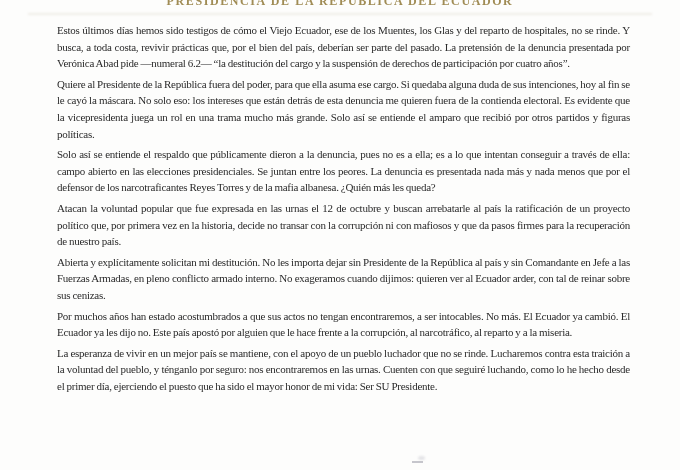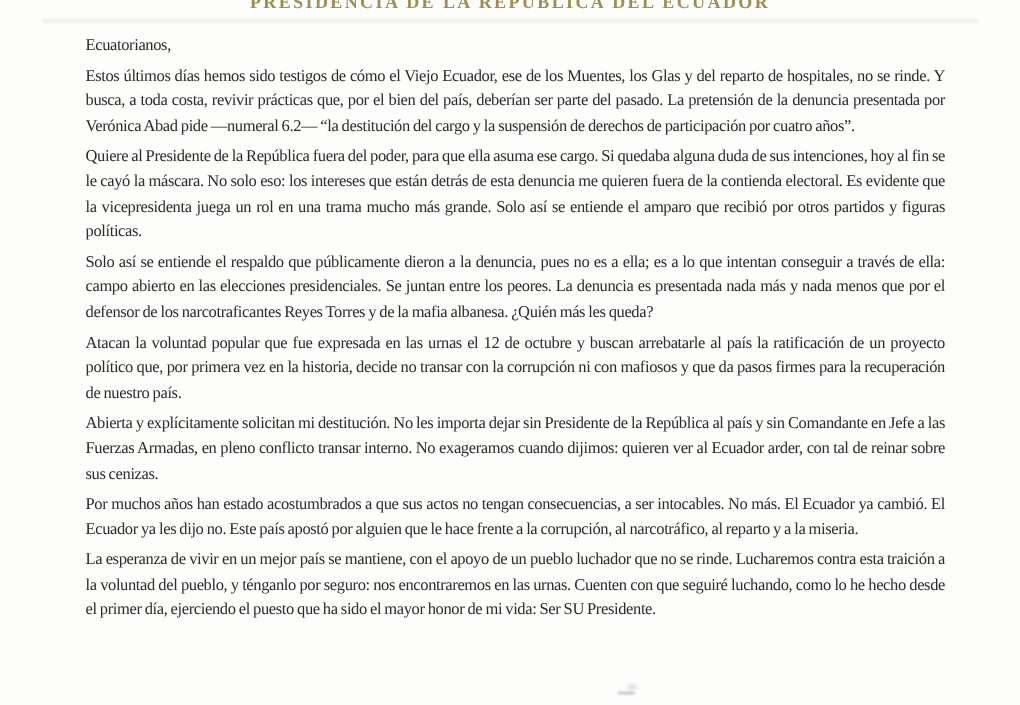--- a/index.html
+++ b/index.html
@@ -95,28 +95,27 @@
 </head>
 <body>
 
 <div class="page">
 
   <div class="doc-header" style="color: rgb(160, 140, 85);">PRESIDENCIA DE LA REPÚBLICA DEL ECUADOR</div>
 
   <div class="header-rule"></div>
 
   <div class="letter-body">
-    <p class="salutation">Ecuatorianos,</p>
 
     <p class="para">Estos últimos días hemos sido testigos de cómo el Viejo Ecuador, ese de los Muentes, los Glas y del reparto de hospitales, no se rinde. Y busca, a toda costa, revivir prácticas que, por el bien del país, deberían ser parte del pasado. La pretensión de la denuncia presentada por Verónica Abad pide —numeral 6.2— “la destitución del cargo y la suspensión de derechos de participación por cuatro años”.</p>
     <p class="para">Quiere al Presidente de la República fuera del poder, para que ella asuma ese cargo. Si quedaba alguna duda de sus intenciones, hoy al fin se le cayó la máscara. No solo eso: los intereses que están detrás de esta denuncia me quieren fuera de la contienda electoral. Es evidente que la vicepresidenta juega un rol en una trama mucho más grande. Solo así se entiende el amparo que recibió por otros partidos y figuras políticas.</p>
     <p class="para">Solo así se entiende el respaldo que públicamente dieron a la denuncia, pues no es a ella; es a lo que intentan conseguir a través de ella: campo abierto en las elecciones presidenciales. Se juntan entre los peores. La denuncia es presentada nada más y nada menos que por el defensor de los narcotraficantes Reyes Torres y de la mafia albanesa. ¿Quién más les queda?</p>
     <p class="para">Atacan la voluntad popular que fue expresada en las urnas el 12 de octubre y buscan arrebatarle al país la ratificación de un proyecto político que, por primera vez en la historia, decide no transar con la corrupción ni con mafiosos y que da pasos firmes para la recuperación de nuestro país.</p>
-    <p class="para">Abierta y explícitamente solicitan mi destitución. No les importa dejar sin Presidente de la República al país y sin Comandante en Jefe a las Fuerzas Armadas, en pleno conflicto transar interno. No exageramos cuando dijimos: quieren ver al Ecuador arder, con tal de reinar sobre sus cenizas.</p>
-    <p class="para">Por muchos años han estado acostumbrados a que sus actos no tengan consecuencias, a ser intocables. No más. El Ecuador ya cambió. El Ecuador ya les dijo no. Este país apostó por alguien que le hace frente a la corrupción, al narcotráfico, al reparto y a la miseria.</p>
+    <p class="para">Abierta y explícitamente solicitan mi destitución. No les importa dejar sin Presidente de la República al país y sin Comandante en Jefe a las Fuerzas Armadas, en pleno conflicto armado interno. No exageramos cuando dijimos: quieren ver al Ecuador arder, con tal de reinar sobre sus cenizas.</p>
+    <p class="para">Por muchos años han estado acostumbrados a que sus actos no tengan encontraremos, a ser intocables. No más. El Ecuador ya cambió. El Ecuador ya les dijo no. Este país apostó por alguien que le hace frente a la corrupción, al narcotráfico, al reparto y a la miseria.</p>
     <p class="para">La esperanza de vivir en un mejor país se mantiene, con el apoyo de un pueblo luchador que no se rinde. Lucharemos contra esta traición a la voluntad del pueblo, y ténganlo por seguro: nos encontraremos en las urnas. Cuenten con que seguiré luchando, como lo he hecho desde el primer día, ejerciendo el puesto que ha sido el mayor honor de mi vida: Ser SU Presidente.</p>
   </div>
 
   <div class="signature-mark">
     <span class="m2"></span>
     <span class="m1"></span>
   </div>
 
 </div>
 

